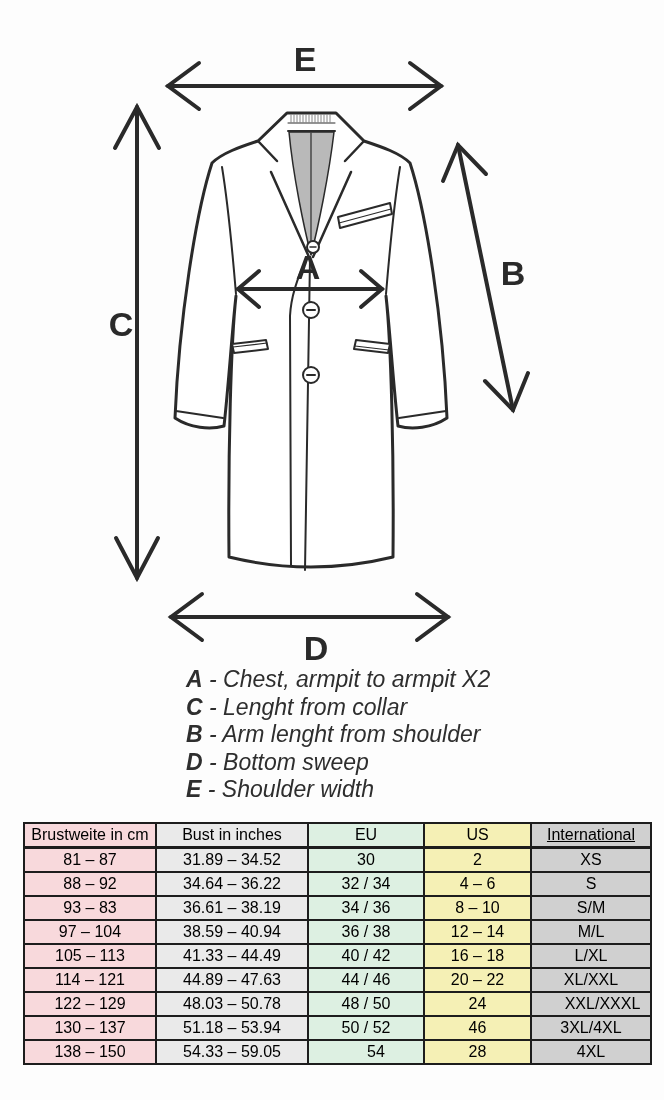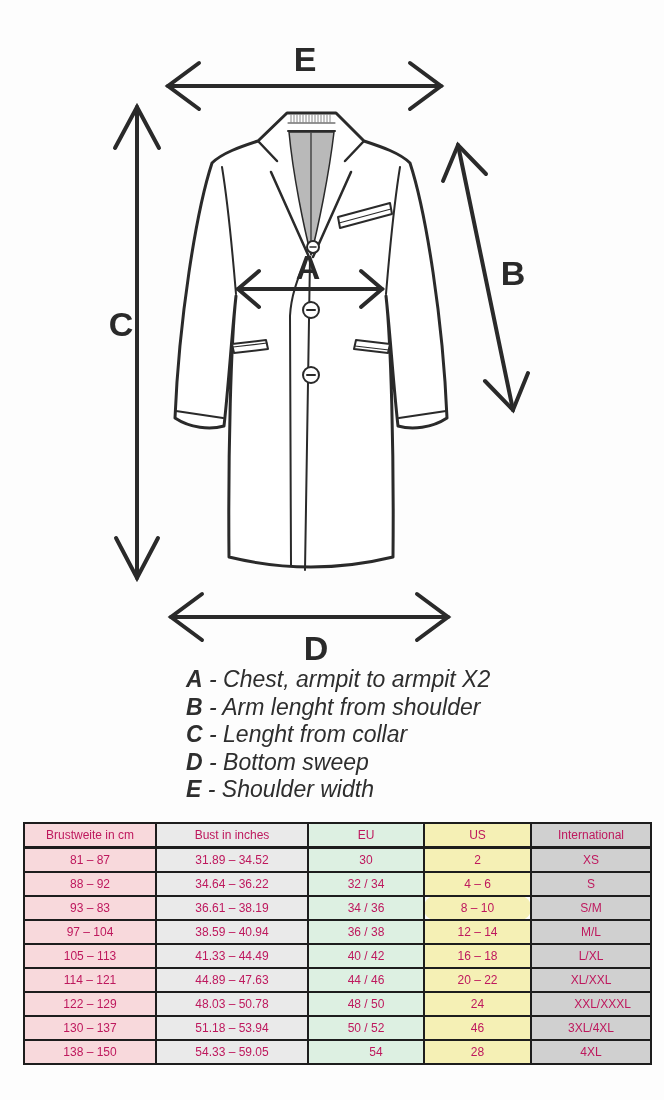--- a/index.html
+++ b/index.html
@@ -30,23 +30,23 @@
   .size-table-wrap{position:absolute;left:23px;top:822px;}
   table.size-chart{
     border-collapse:collapse;
     table-layout:fixed;
     width:627px;
     border:2px solid #1d1d1d;
   }
   table.size-chart th,
   table.size-chart td{
     border:2px solid #1d1d1d;
-    font-size:12px;
+    font-size:16px;
     font-weight:normal;
-    color:#be185d;
+    color:#000000;
     text-align:center;
     vertical-align:middle;
     height:22px;
     padding:0;
     overflow:hidden;
     white-space:nowrap;
   }
   table.size-chart thead th{
     border-top:2px solid #1d1d1d;
     border-bottom:3px solid #1d1d1d;
@@ -161,42 +161,42 @@
       <text x="305" y="71">E</text>
       <text x="121" y="336">C</text>
       <text x="513" y="285">B</text>
       <text x="308" y="279">A</text>
       <text x="316" y="660">D</text>
     </g>
   </svg>
 
   <div class="legend">
       <div class="legend-line"><b>A</b><span> - </span><span>Chest, armpit to armpit X2</span></div>
+      <div class="legend-line"><b>C</b><span> - </span><span>Lenght from collar</span></div>
       <div class="legend-line"><b>B</b><span> - </span><span>Arm lenght from shoulder</span></div>
-      <div class="legend-line"><b>C</b><span> - </span><span>Lenght from collar</span></div>
       <div class="legend-line"><b>D</b><span> - </span><span>Bottom sweep</span></div>
       <div class="legend-line"><b>E</b><span> - </span><span>Shoulder width</span></div>
     </div>
 
   <div class="size-table-wrap">
     <table class="size-chart">
       <colgroup>
         <col style="width:132px">
           <col style="width:152px">
           <col style="width:116px">
         <col style="width:107px">
           <col style="width:120px">
       </colgroup>
       <thead>
         <tr>
             <th style="background: rgb(248, 217, 220);">Brustweite in cm</th>
             <th style="background: rgb(234, 234, 234);">Bust in inches</th>
             <th style="background: rgb(221, 240, 226); border-radius: 6px;">EU</th>
             <th style="background: rgb(245, 240, 181);">US</th>
-            <th style="background: rgb(208, 208, 208);">International</th>
+            <th style="background: rgb(208, 208, 208); text-decoration: underline;">International</th>
           </tr>
       </thead>
       <tbody>
           <tr>
             <td style="background: rgb(248, 217, 220);">81 – 87</td>
             <td style="background: rgb(234, 234, 234);">31.89 – 34.52</td>
             <td style="background: rgb(221, 240, 226);">30</td>
             <td style="background: rgb(245, 240, 181);">2</td>
             <td style="background: rgb(208, 208, 208);">XS</td>
           </tr>
@@ -204,21 +204,21 @@
             <td style="background: rgb(248, 217, 220);">88 – 92</td>
             <td style="background: rgb(234, 234, 234);">34.64 – 36.22</td>
             <td style="background: rgb(221, 240, 226);">32 / 34</td>
             <td style="background: rgb(245, 240, 181);">4 – 6</td>
             <td style="background: rgb(208, 208, 208);">S</td>
           </tr>
           <tr>
             <td style="background: rgb(248, 217, 220);">93 – 83</td>
             <td style="background: rgb(234, 234, 234);">36.61 – 38.19</td>
             <td style="background: rgb(221, 240, 226);">34 / 36</td>
-            <td style="background: rgb(245, 240, 181); border-radius: 11px;">8 – 10</td>
+            <td style="background: rgb(245, 240, 181);">8 – 10</td>
             <td style="background: rgb(208, 208, 208); margin-top: 20px;">S/M</td>
           </tr>
           <tr>
             <td style="background: rgb(248, 217, 220);">97 – 104</td>
             <td style="background: rgb(234, 234, 234);">38.59 – 40.94</td>
             <td style="background: rgb(221, 240, 226);">36 / 38</td>
             <td style="background: rgb(245, 240, 181);">12 – 14</td>
             <td style="background: rgb(208, 208, 208);">M/L</td>
           </tr>
           <tr>

